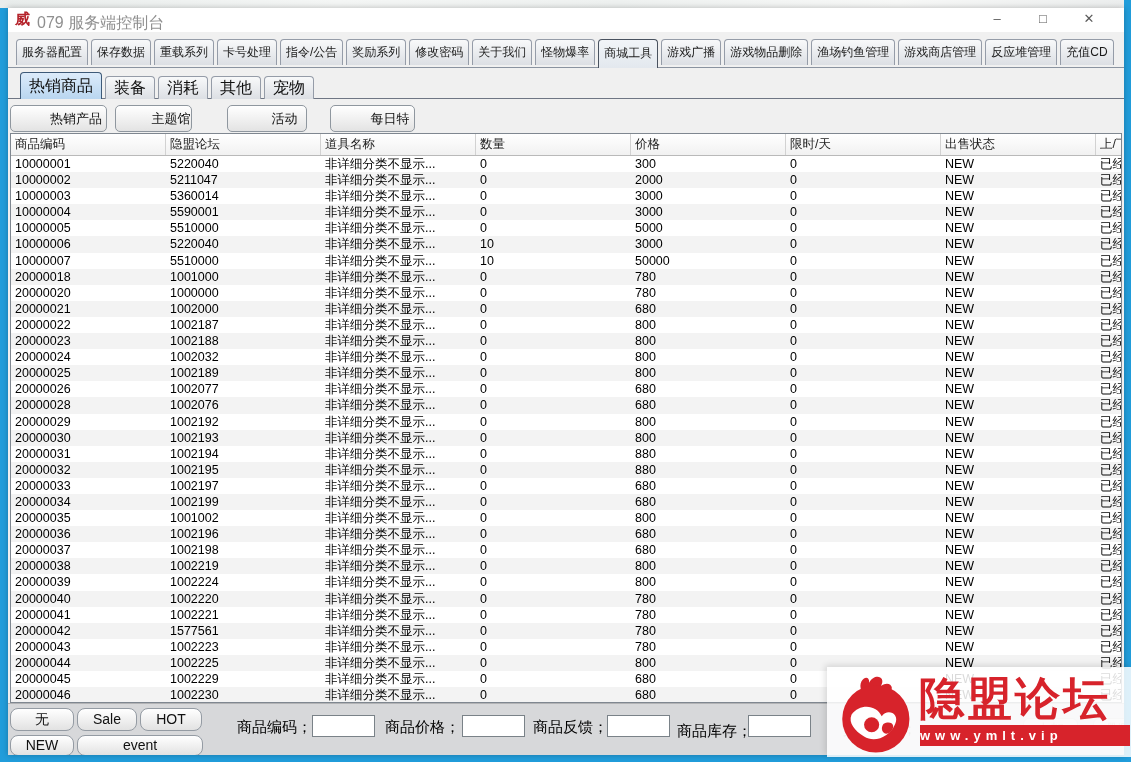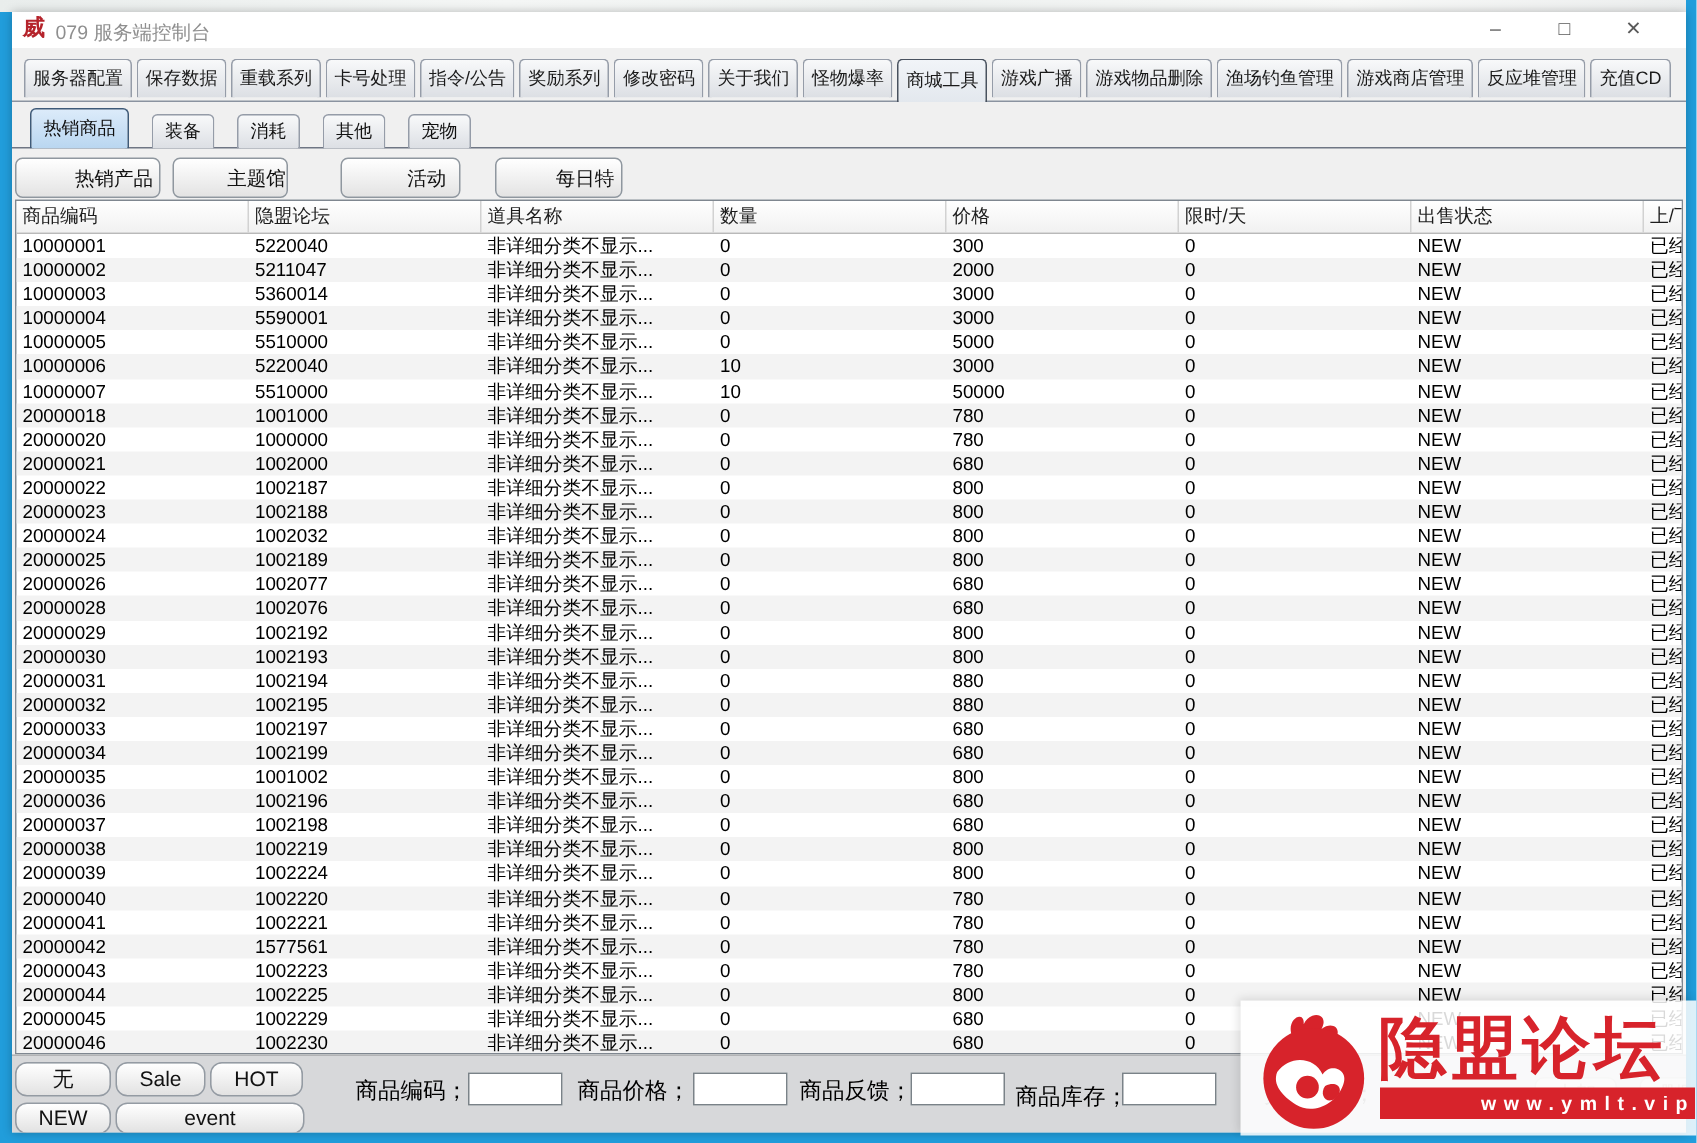--- a/index.html
+++ b/index.html
@@ -9,36 +9,36 @@
   .top-strip { position:absolute; left:0; top:0; width:1124px; height:8px;
     background:linear-gradient(90deg,#e9edec 0%,#f4f6f5 30%,#eef1f0 55%,#f7f8f7 80%,#eceeee 100%); }
 
   .app-window { position:absolute; left:8px; top:8px; width:1116px; height:747px;
     background:#f0f0f0; box-shadow:0 0 6px rgba(0,0,0,.25); overflow:hidden; }
 
   
   .titlebar { position:absolute; left:0; top:0; width:100%; height:24px; background:#ffffff; }
   .titlebar .logo { position:absolute; left:7px; top:3px; width:17px; height:17px;
     color:#b5232b; font-weight:bold; font-size:15px; line-height:17px; font-family:"Liberation Serif",serif; }
-  .titlebar .title { position:absolute; left:29px; top:5px; font-size:13px; color:#8f8f8f; }
+  .titlebar .title { position:absolute; left:29px; top:5px; font-size:16px; color:#8f8f8f; }
   .win-controls { position:absolute; right:12px; top:0; height:24px; display:flex; }
   .win-btn { width:46px; height:24px; text-align:center; line-height:22px; font-size:13px; color:#5a5a5a; cursor:default; }
 
   
   .toolbar-underline { position:absolute; left:0; top:59px; width:100%; height:1px; background:#8a93a0; }
   .toolbar-tabs { position:absolute; left:8px; top:31px; width:1110px; height:29px; display:flex; align-items:flex-start; overflow:hidden; white-space:nowrap; }
   .ttab { flex:0 0 auto; height:26px; line-height:24px; padding:0 5px; margin-right:3px; font-size:12px; color:#1a1a1a;
     background:linear-gradient(#f8f9fa,#dcdfe4); border:1px solid #959ca8; border-bottom:none; border-radius:4px 4px 0 0; position:relative; z-index:1; }
   .ttab.active { height:29px; line-height:27px; background:linear-gradient(#f1f4f8,#e3e8ee);
     border:1px solid #49525f; border-bottom:none; z-index:3; }
 
   
   .subtab-underline { position:absolute; left:0; top:90px; width:100%; height:1px; background:#6f7684; }
   .subtabs { position:absolute; left:12px; top:64px; width:1100px; height:27px; display:flex; align-items:flex-end; }
-  .stab { flex:0 0 auto; height:23px; line-height:21px; padding:0 8px; margin-right:15px; font-size:12px; color:#111;
+  .stab { flex:0 0 auto; height:23px; line-height:21px; padding:0 8px; margin-right:3px; font-size:16px; color:#111;
     background:linear-gradient(#f8f9fa,#dcdfe4); border:1px solid #959ca8; border-bottom:none; border-radius:4px 4px 0 0; position:relative; z-index:1; }
   .stab.active { height:27px; line-height:25px; background:linear-gradient(#dcebfa,#b9d6f0);
     border:1px solid #3e5a78; border-bottom:none; z-index:3; }
 
   
   .action-row { position:absolute; left:0; top:97px; width:100%; height:30px; }
   .act-btn { position:absolute; height:27px; font-size:13px; color:#111; text-align:center; line-height:25px;
     background:linear-gradient(#ffffff,#e3e3e3); border:1px solid #8f979f; border-radius:5px;padding-left:35px; }
 
   
@@ -64,21 +64,21 @@
   .ghost-btn { position:absolute; font-size:14px; color:#8a6a40; text-align:center;
     background:linear-gradient(#fdfdfd,#e6e6e6); border:1px solid #a8a8a8; border-radius:6px; opacity:.35; }
 
   
   .watermark { position:absolute; left:827px; top:667px; width:304px; height:90px;
     background:rgba(255,255,255,.85); box-shadow:-2px -2px 6px rgba(0,0,0,.12); z-index:50; }
   .wm-logo { position:absolute; left:6px; top:4px; width:84px; height:84px; }
   .wm-title { position:absolute; left:92px; top:2px; width:210px; font-size:45px; font-weight:800; letter-spacing:3px;
     color:#d7232b; font-family:"Liberation Serif","DejaVu Serif",serif; white-space:nowrap; }
   .wm-bar { position:absolute; left:93px; top:58px; width:210px; height:21px; background:#d7232b;
-    color:#fff; font-size:13px; font-weight:bold; letter-spacing:5px; text-align:right; line-height:21px; white-space:nowrap; }
+    color:#fff; font-size:13px; font-weight:bold; letter-spacing:5px; text-align:left; line-height:21px; white-space:nowrap; }
 </style>
 </head>
 <body>
 
 <div class="top-strip"></div>
 
 <div class="app-window">
 
   <div class="titlebar">
     <div class="logo">威</div>

